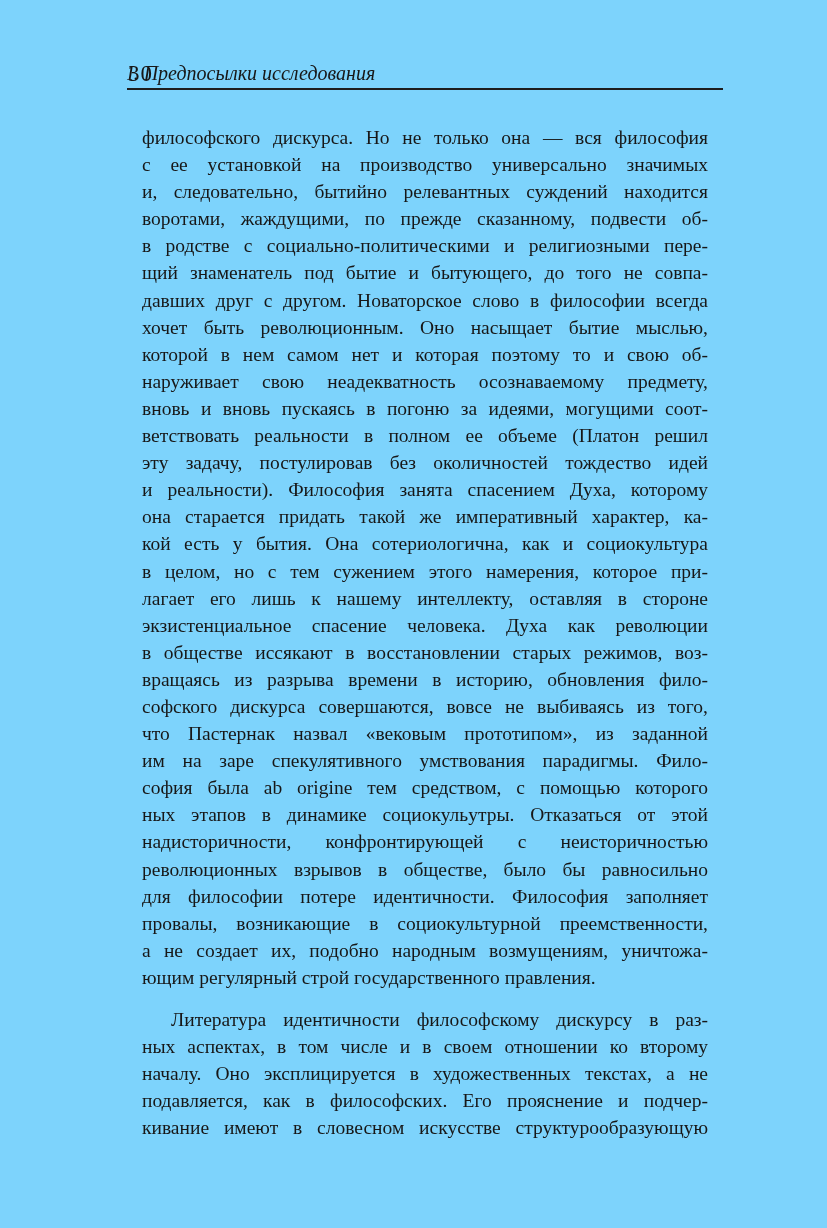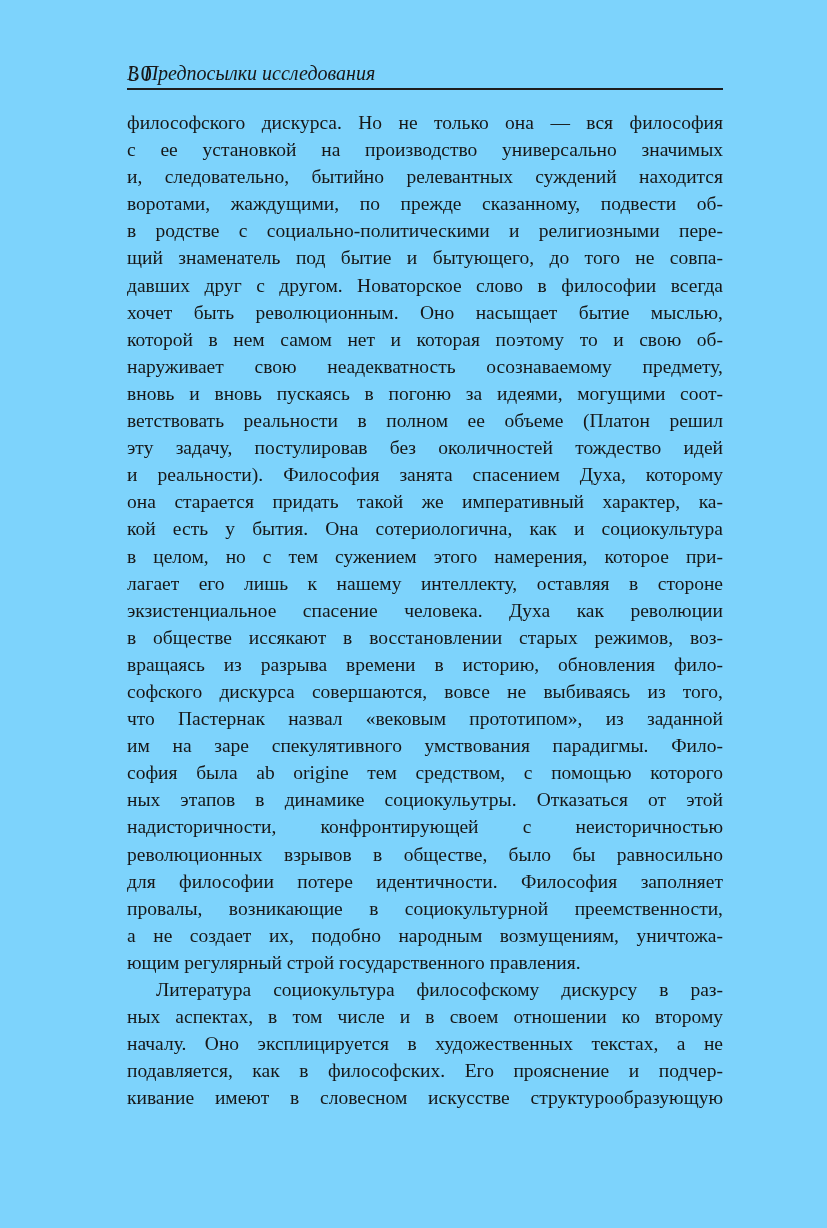--- a/index.html
+++ b/index.html
@@ -43,21 +43,21 @@
     line-height: 1;
   }
   .text-block {
     position: absolute;
     left: 127px;
     top: 109px;
     width: 596px;
     font-size: 19.5px;
     line-height: 27.1px;
   }
-  .paragraph { margin: 0; }
+  .paragraph { margin: 15px; }
   .line {
     text-align: justify;
     text-align-last: justify;
     white-space: normal;
     overflow: hidden;
     height: 27.1px;
   }
   .line.no-justify {
     text-align-last: left;
   }
@@ -102,20 +102,20 @@
         <div class="line">софия была ab origine тем средством, с помощью которого</div>
         <div class="line">ных этапов в динамике социокульутры. Отказаться от этой</div>
         <div class="line">надисторичности, конфронтирующей с неисторичностью</div>
         <div class="line">революционных взрывов в обществе, было бы равносильно</div>
         <div class="line">для философии потере идентичности. Философия заполняет</div>
         <div class="line">провалы, возникающие в социокультурной преемственности,</div>
         <div class="line">а не создает их, подобно народным возмущениям, уничтожа-</div>
         <div class="line no-justify">ющим регулярный строй государственного правления.</div>
       </div>
       <div class="paragraph">
-        <div class="line indent">Литература социокультура философскому дискурсу в раз-</div>
+        <div class="line indent">Литература идентичности философскому дискурсу в раз-</div>
         <div class="line">ных аспектах, в том числе и в своем отношении ко второму</div>
         <div class="line">началу. Оно эксплицируется в художественных текстах, а не</div>
         <div class="line">подавляется, как в философских. Его прояснение и подчер-</div>
         <div class="line">кивание имеют в словесном искусстве структурообразующую</div>
       </div>
     </div>
 </div>
 
 </body></html>

